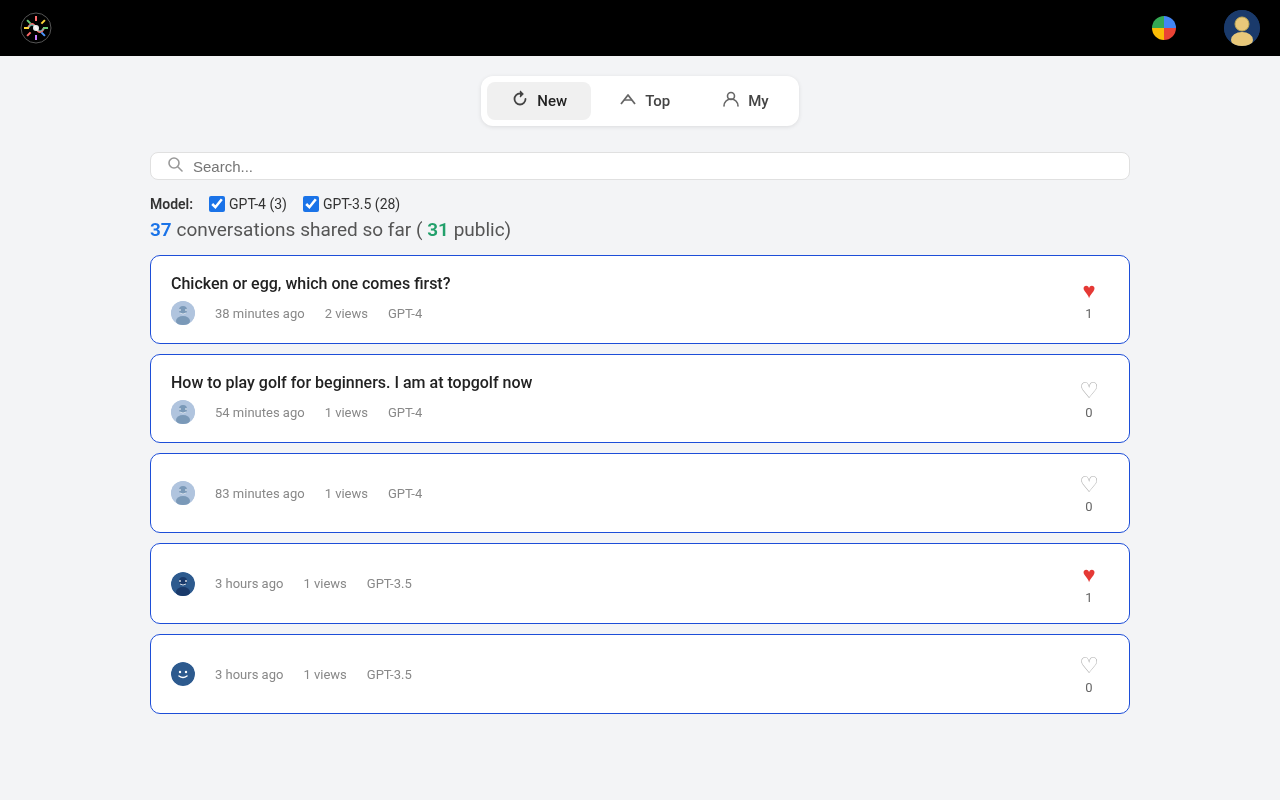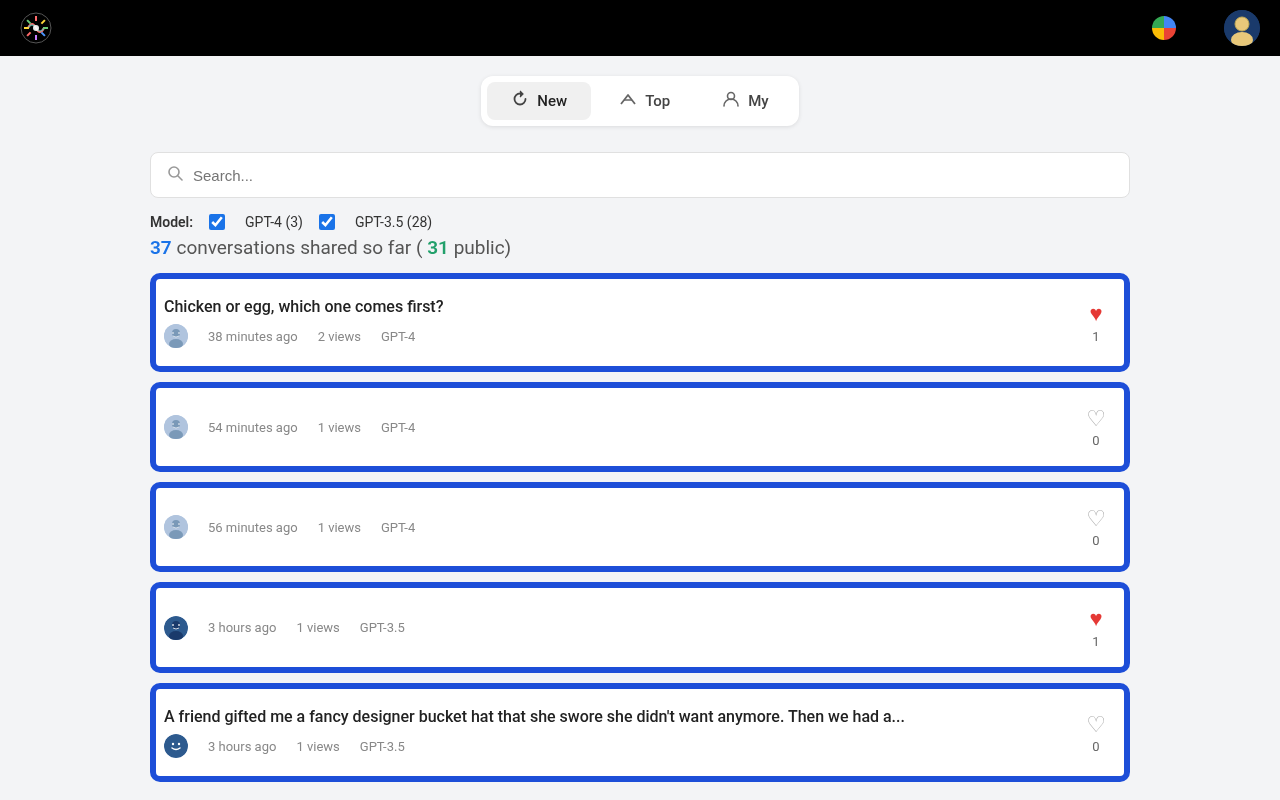--- a/index.html
+++ b/index.html
@@ -108,21 +108,21 @@
     }
 
     
     .search-bar {
       background: #fff;
       border: 1px solid #e0e0e0;
       border-radius: 8px;
       display: flex;
       align-items: center;
       padding: 0 16px;
-      height: 46px;
+      height: 28px;
       margin-bottom: 16px;
     }
     .search-icon-wrap {
       color: #999;
       margin-right: 10px;
       font-size: 16px;
     }
     .search-input {
       border: none;
       outline: none;
@@ -140,21 +140,21 @@
       margin-bottom: 6px;
       font-size: 14px;
       color: #333;
     }
     .model-label {
       font-weight: 600;
     }
     .checkbox-item {
       display: flex;
       align-items: center;
-      gap: 20px;
+      gap: 4px;
     }
     .checkbox {
       width: 16px;
       height: 16px;
       accent-color: #1a73e8;
     }
 
     
     .stats-text {
       font-size: 19px;
@@ -166,23 +166,23 @@
       font-weight: 600;
     }
     .stats-text .highlight-green {
       color: #22a06b;
       font-weight: 600;
     }
 
     
     .card {
       background: #fff;
-      border: 6px solid #1d4ed8;
+      border: 1px solid #1d4ed8;
       border-radius: 10px;
-      padding: 18px 8px;
+      padding: 18px 20px;
       margin-bottom: 10px;
       display: flex;
       align-items: center;
       justify-content: space-between;
       cursor: pointer;
       transition: box-shadow 0.15s;
     }
     .card-left {
       flex: 1;
     }
@@ -354,20 +354,21 @@
           <span>GPT-4</span>
         </div>
       </div>
       <div class="card-right">
         <span class="heart-filled">♥</span>
         <span class="like-count">1</span>
       </div>
     </div>
       <div class="card">
       <div class="card-left">
+        <div class="card-title">How to play golf for beginners. I am at topgolf now</div>
         <div class="card-meta">
           <span class="user-avatar-small">
               <svg viewBox="0 0 24 24" width="24" height="24">
         <circle cx="12" cy="12" r="12" fill="#b0c4de"></circle>
         <circle cx="12" cy="9" r="4" fill="#7a99b8"></circle>
         <ellipse cx="12" cy="20" rx="7" ry="5" fill="#7a99b8"></ellipse>
         <circle cx="9" cy="9" r="1" fill="#fff" opacity="0.6"></circle>
         <circle cx="15" cy="9" r="1" fill="#fff" opacity="0.6"></circle>
         <path d="M9 12 Q12 14 15 12" stroke="#fff" stroke-width="1" fill="none" opacity="0.6"></path>
       </svg>
@@ -388,21 +389,21 @@
           <span class="user-avatar-small">
               <svg viewBox="0 0 24 24" width="24" height="24">
         <circle cx="12" cy="12" r="12" fill="#b0c4de"></circle>
         <circle cx="12" cy="9" r="4" fill="#7a99b8"></circle>
         <ellipse cx="12" cy="20" rx="7" ry="5" fill="#7a99b8"></ellipse>
         <circle cx="9" cy="9" r="1" fill="#fff" opacity="0.6"></circle>
         <circle cx="15" cy="9" r="1" fill="#fff" opacity="0.6"></circle>
         <path d="M9 12 Q12 14 15 12" stroke="#fff" stroke-width="1" fill="none" opacity="0.6"></path>
       </svg>
             </span>
-          <span>56 minutes ago</span>
+          <span>83 minutes ago</span>
           <span>1 views</span>
           <span>GPT-4</span>
         </div>
       </div>
       <div class="card-right">
         <span class="heart-outline">♡</span>
         <span class="like-count">0</span>
       </div>
     </div>
       <div class="card">
@@ -423,21 +424,20 @@
           <span>GPT-3.5</span>
         </div>
       </div>
       <div class="card-right">
         <span class="heart-filled">♥</span>
         <span class="like-count">1</span>
       </div>
     </div>
       <div class="card">
       <div class="card-left">
-        <div class="card-title">A friend gifted me a fancy designer bucket hat that she swore she didn't want anymore. Then we had a...</div>
         <div class="card-meta">
           <span class="user-avatar-small">
               <svg viewBox="0 0 24 24" width="24" height="24">
         <circle cx="12" cy="12" r="12" fill="#2d5a8e"></circle>
         <circle cx="9" cy="10" r="1.2" fill="#fff"></circle>
         <circle cx="15" cy="10" r="1.2" fill="#fff"></circle>
         <path d="M8 14 Q12 17 16 14" stroke="#fff" stroke-width="1.5" fill="none" stroke-linecap="round"></path>
       </svg>
             </span>
           <span>3 hours ago</span>

